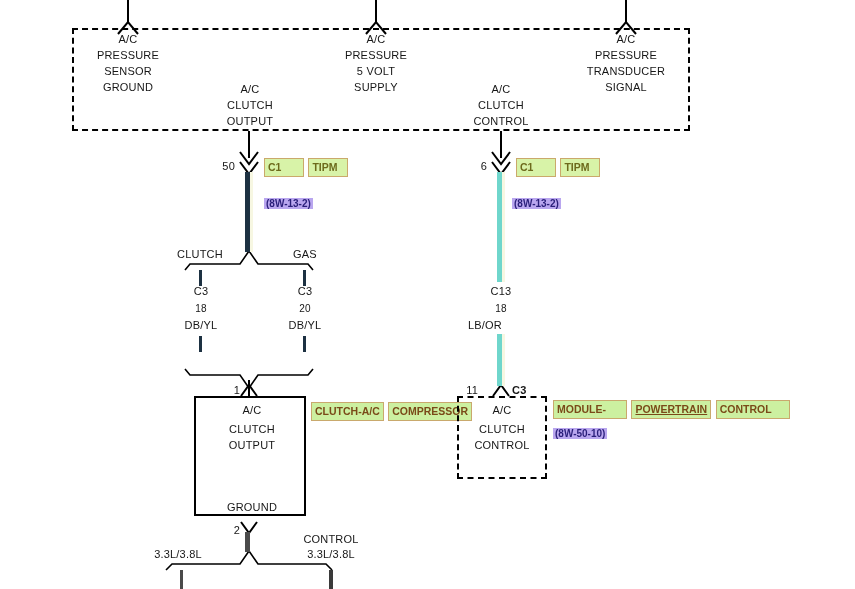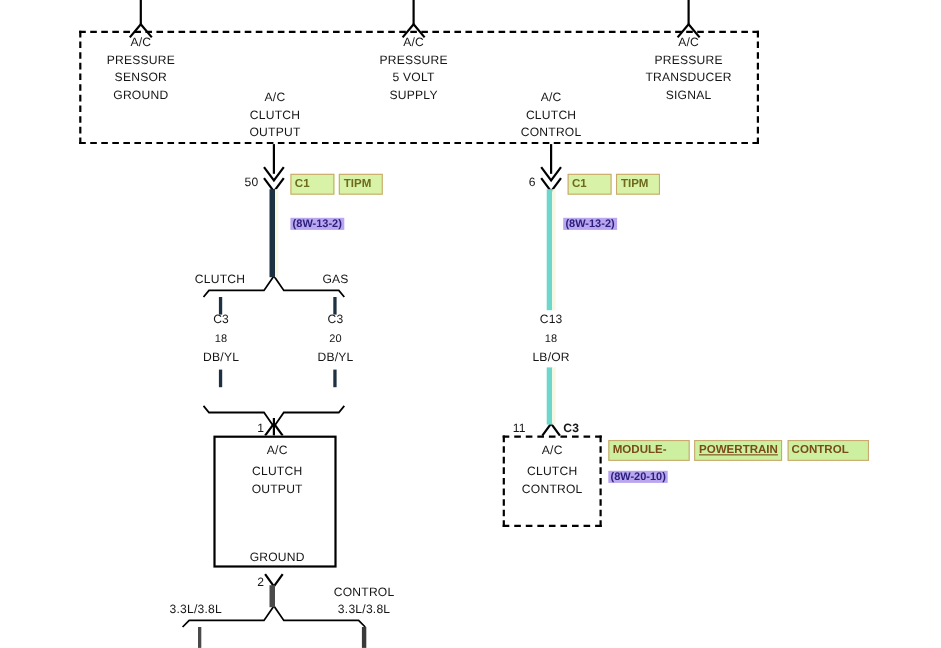--- a/index.html
+++ b/index.html
@@ -224,20 +224,24 @@
 
   <div class="solidbox" style="left:194px; top:396px; width:112px; height:120px;"></div>
 
   <div class="txt c" style="left:237px; top:384px;">1</div>
 
   <div class="txt c" style="left:252px; top:404px;">A/C</div>
   <div class="txt c" style="left:252px; top:423px;">CLUTCH</div>
   <div class="txt c" style="left:252px; top:439px;">OUTPUT</div>
   <div class="txt c" style="left:252px; top:501px;">GROUND</div>
 
+  <div class="abs" style="left:311px; top:401px;">
+    <div class="hl-green-box2" style="display:inline-block;"><span>CLUTCH-A/C</span></div>
+    <div class="hl-green-box2" style="display:inline-block; margin-top:-1px;"><span>COMPRESSOR</span></div>
+  </div>
 
   <div class="txt c" style="left:237px; top:524px;">2</div>
 
   <div class="wire" style="left:245px; top:532px; width:5px; height:20px; background:#4a4a4a;"></div>
 
   <div class="txt c" style="left:178px; top:548px;">3.3L/3.8L</div>
   <div class="txt c" style="left:331px; top:533px;">CONTROL</div>
   <div class="txt c" style="left:331px; top:548px;">3.3L/3.8L</div>
 
   <div class="tick" style="left:180px; top:570px; height:19px; background:#4a4a4a;"></div>
@@ -251,37 +255,37 @@
   <div class="abs" style="left:516px; top:157px;">
     <div class="hl-green-box" style="display:inline-block; width:32px;"><span>C1</span></div>
     <div class="hl-green-box" style="display:inline-block; width:32px; margin-top:-1px;"><span>TIPM</span></div>
   </div>
   <div class="abs" style="left:512px; top:193px;">
     <span class="hl-purple">(8W-13-2)</span>
   </div>
 
   <div class="txt c" style="left:501px; top:285px;">C13</div>
   <div class="txt c sm" style="left:501px; top:302px;">18</div>
-  <div class="txt c" style="left:501px; top:319px;">LB/OR</div>
+  <div class="txt c" style="left:485px; top:319px;">LB/OR</div>
 
   <div class="wire" style="left:497px; top:334px; width:5px; height:52px; background:#6fd6cc;"></div>
   <div class="wire" style="left:502px; top:334px; width:3px; height:52px; background:#f7f7e2;"></div>
 
   <div class="dashed-h" style="left:457px; top:396px; width:90px;"></div>
   <div class="dashed-h" style="left:457px; top:477px; width:90px;"></div>
   <div class="dashed-v" style="left:457px; top:396px; height:83px;"></div>
   <div class="dashed-v" style="left:545px; top:396px; height:83px;"></div>
 
   <div class="txt r" style="left:478px; top:384px;">11</div>
   <div class="txt b" style="left:512px; top:384px;">C3</div>
 
   <div class="txt c" style="left:502px; top:404px;">A/C</div>
   <div class="txt c" style="left:502px; top:423px;">CLUTCH</div>
   <div class="txt c" style="left:502px; top:439px;">CONTROL</div>
 
   <div class="abs" style="left:553px; top:399px;">
     <div class="hl-green-box2" style="display:inline-block; min-width:66px;"><span>MODULE-</span></div>
     <div class="hl-green-box2" style="display:inline-block; min-width:66px; margin-top:-1px;text-decoration:underline;"><span>POWERTRAIN</span></div>
     <div class="hl-green-box2" style="display:inline-block; min-width:66px; margin-top:-1px;"><span>CONTROL</span></div>
-    <div style="margin-top:4px;"><span class="hl-purple">(8W-20-10)</span></div>
+    <div style="margin-top:4px;"><span class="hl-purple">(8W-50-10)</span></div>
   </div>
 
 </div>
 
 </body></html>

